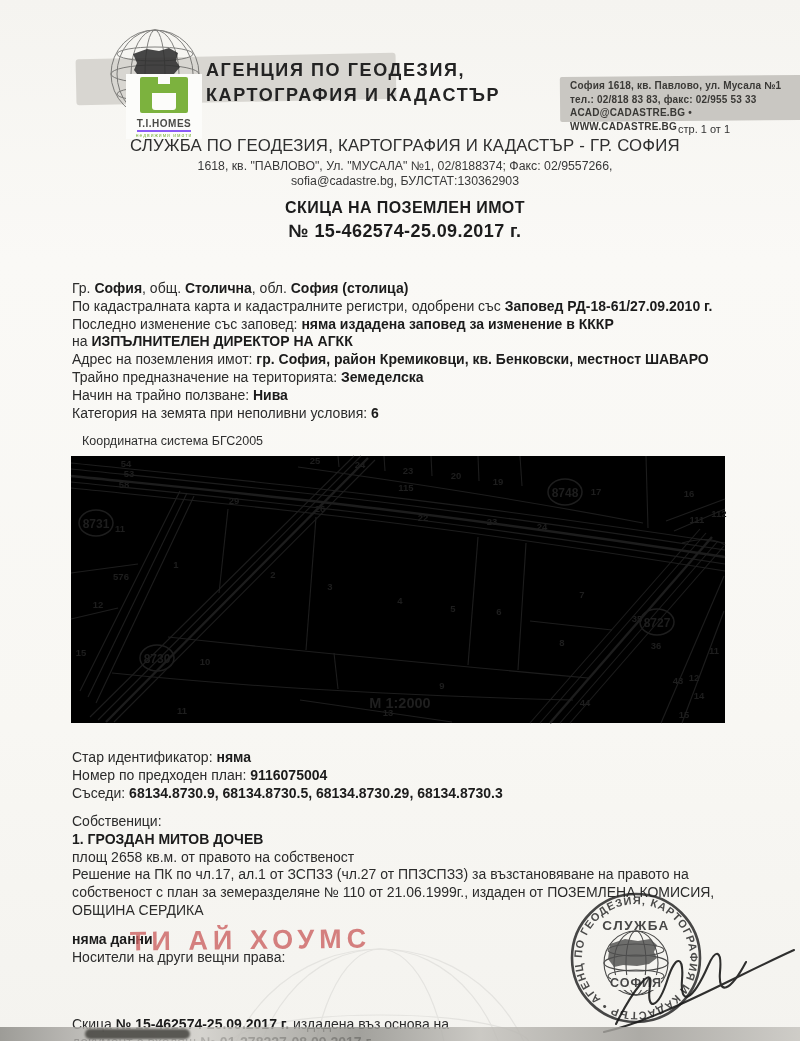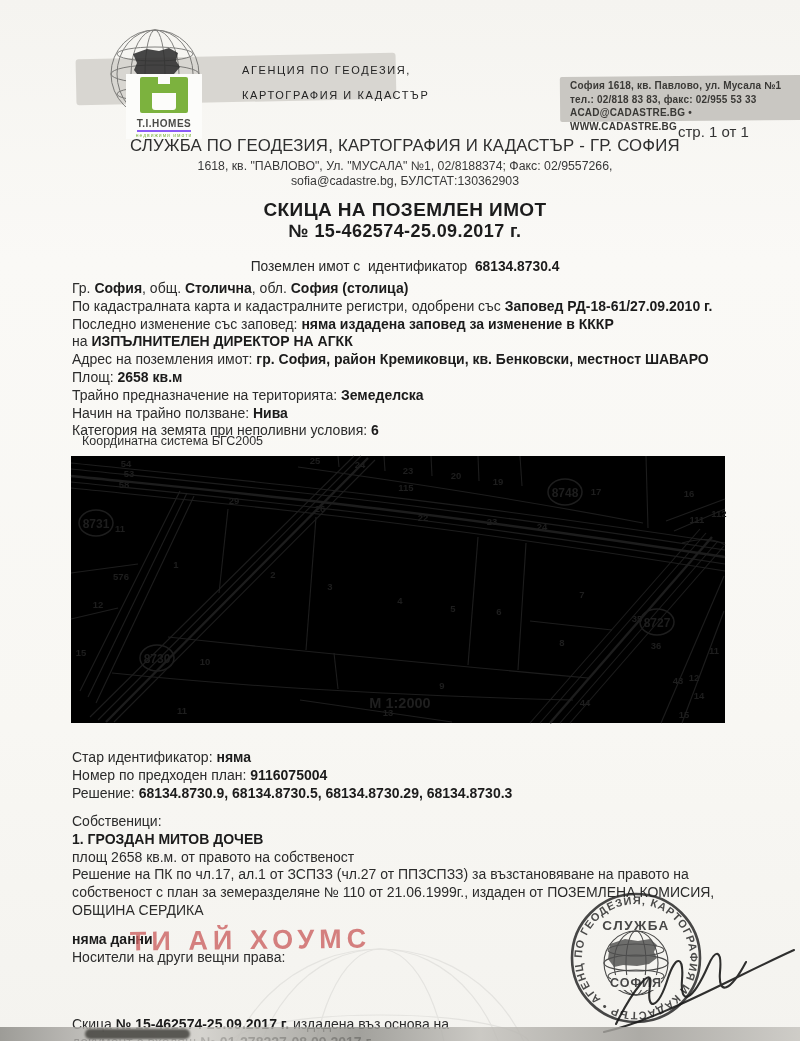--- a/index.html
+++ b/index.html
@@ -7,26 +7,26 @@
         background:linear-gradient(180deg,#f5f4f0 0%,#faf9f6 25%,#f8f7f3 70%,#f4f3ef 100%);
         font-family:"Liberation Sans",sans-serif;color:#262626;}
   .abs{position:absolute;}
   .line{white-space:pre-wrap;}
   .b{font-weight:700;color:#1b1b1b;}
   .tblock{font-size:14px;line-height:17.8px;color:#2b2b2b;}
   .centered{text-align:center;}
   
   .gray-strip{background:#d8d6d1;border-radius:3px;transform:rotate(-1.2deg);}
   .gray-strip2{background:#c9c7c2;border-radius:2px;transform:rotate(-0.5deg);}
-  .agency-text{font-weight:400;font-size:11px;letter-spacing:1.6px;line-height:25px;color:#232323;margin-left:36px;}
+  .agency-text{font-weight:700;font-size:18px;letter-spacing:1.6px;line-height:25px;color:#232323;}
   .contact-block{font-size:10px;line-height:13.5px;color:#3a3936;letter-spacing:.2px;font-weight:bold;}
-  .page-marker{font-size:15px;color:#333;}
+  .page-marker{font-size:11px;color:#333;}
   .office-title{font-size:16.8px;letter-spacing:.2px;color:#2e2e2e;}
   .office-sub{font-size:12.3px;color:#383838;}
-  .doc-title{font-size:19px;font-weight:700;letter-spacing:.4px;color:#1c1c1c;}
+  .doc-title{font-size:16px;font-weight:700;letter-spacing:.4px;color:#1c1c1c;}
   .subject{font-size:13.8px;}
   .coord-label{font-size:12.5px;color:#2e2e2e;}
   .scale-label{font-size:14.5px;font-weight:700;color:#1f1f1f;}
   
   .map-box{background:transparent;}
   #map-svg path,#map-svg line{stroke:#1f1f1f;stroke-width:1.1;fill:none;opacity:.92;}
   #map-svg .thick{stroke-width:2.4;}
   #map-svg .bold-parcel{stroke-width:3.3;opacity:1;}
   #map-svg .frame{stroke-width:2.2;}
   .plot-num{font-family:"Liberation Sans",sans-serif;font-weight:700;font-size:9.5px;fill:#1e1e1e;text-anchor:middle;}
@@ -89,29 +89,27 @@
   </div>
   <div class="abs page-marker" style="left:678px;top:123px;z-index:3;">стр. 1 от 1</div>
 
   <div class="abs centered office-title" style="left:60px;top:136px;width:690px;">СЛУЖБА ПО ГЕОДЕЗИЯ, КАРТОГРАФИЯ И КАДАСТЪР - ГР. СОФИЯ</div>
   <div class="abs centered office-sub" style="left:60px;top:159px;width:690px;">1618, кв. "ПАВЛОВО", Ул. "МУСАЛА" №1, 02/8188374; Факс: 02/9557266,</div>
   <div class="abs centered office-sub" style="left:60px;top:174px;width:690px;">sofia@cadastre.bg, БУЛСТАТ:130362903</div>
 
   <div class="abs centered doc-title" style="left:60px;top:199px;width:690px;">СКИЦА НА ПОЗЕМЛЕН ИМОТ</div>
   <div class="abs centered doc-title" style="left:60px;top:221px;width:690px;font-size:18px;">№ 15-462574-25.09.2017 г.</div>
 
-  <div class="abs centered subject line" style="left:60px;top:259px;width:690px;"><span>Поземлен имот с  идентификатор  </span><span class="b">68134.8730.4</span></div>
 
   <div class="abs tblock" style="left:72px;top:280px;width:670px;">
       <div class="line"><span>Гр. </span><span class="b">София</span><span>, общ. </span><span class="b">Столична</span><span>, обл. </span><span class="b">София (столица)</span></div>
       <div class="line"><span>По кадастралната карта и кадастралните регистри, одобрени със </span><span class="b">Заповед РД-18-61/27.09.2010 г.</span></div>
       <div class="line"><span>Последно изменение със заповед: </span><span class="b">няма издадена заповед за изменение в КККР</span></div>
       <div class="line"><span>на </span><span class="b">ИЗПЪЛНИТЕЛЕН ДИРЕКТОР НА АГКК</span></div>
       <div class="line"><span>Адрес на поземления имот: </span><span class="b">гр. София, район Кремиковци, кв. Бенковски, местност ШАВАРО</span></div>
-      <div class="line"><span>Площ: </span><span class="b">2658 кв.м</span></div>
       <div class="line"><span>Трайно предназначение на територията: </span><span class="b">Земеделска</span></div>
       <div class="line"><span>Начин на трайно ползване: </span><span class="b">Нива</span></div>
       <div class="line"><span>Категория на земята при неполивни условия: </span><span class="b">6</span></div>
     </div>
 
   <div class="abs coord-label" style="left:82px;top:434px;">Координатна система БГС2005</div>
   <div class="abs map-box" style="left:68px;top:451px;width:659px;height:277px;">
     <svg id="map-svg" width="659" height="277" viewBox="0 0 659 277">
       <rect class="frame" x="3" y="5" width="654" height="267"></rect>
 
@@ -214,21 +212,21 @@
         <text x="646" y="202.5" class="plot-num">11</text>
         <text x="631" y="247.5" class="plot-num">14</text>
         <text x="616" y="266.5" class="plot-num">15</text>
       </svg>
   </div>
   <div class="abs scale-label centered" style="left:330px;top:695px;width:140px;text-align:center;">М 1:2000</div>
 
   <div class="abs tblock" style="left:72px;top:749px;width:670px;">
       <div class="line"><span>Стар идентификатор: </span><span class="b">няма</span></div>
       <div class="line"><span>Номер по предходен план: </span><span class="b">9116075004</span></div>
-      <div class="line"><span>Решение: </span><span class="b">68134.8730.9, 68134.8730.5, 68134.8730.29, 68134.8730.3</span></div>
+      <div class="line"><span>Съседи: </span><span class="b">68134.8730.9, 68134.8730.5, 68134.8730.29, 68134.8730.3</span></div>
     </div>
 
   <div class="abs tblock" style="left:72px;top:813px;width:670px;">
       <div class="line"><span>Собственици:</span></div>
       <div class="line"><span class="b">1. ГРОЗДАН МИТОВ ДОЧЕВ</span></div>
       <div class="line"><span>площ 2658 кв.м. от правото на собственост</span></div>
       <div class="line"><span>Решение на ПК по чл.17, ал.1 от ЗСПЗЗ (чл.27 от ППЗСПЗЗ) за възстановяване на правото на</span></div>
       <div class="line"><span>собственост с план за земеразделяне № 110 от 21.06.1999г., издаден от ПОЗЕМЛЕНА КОМИСИЯ,</span></div>
       <div class="line"><span>ОБЩИНА СЕРДИКА</span></div>
     </div>

